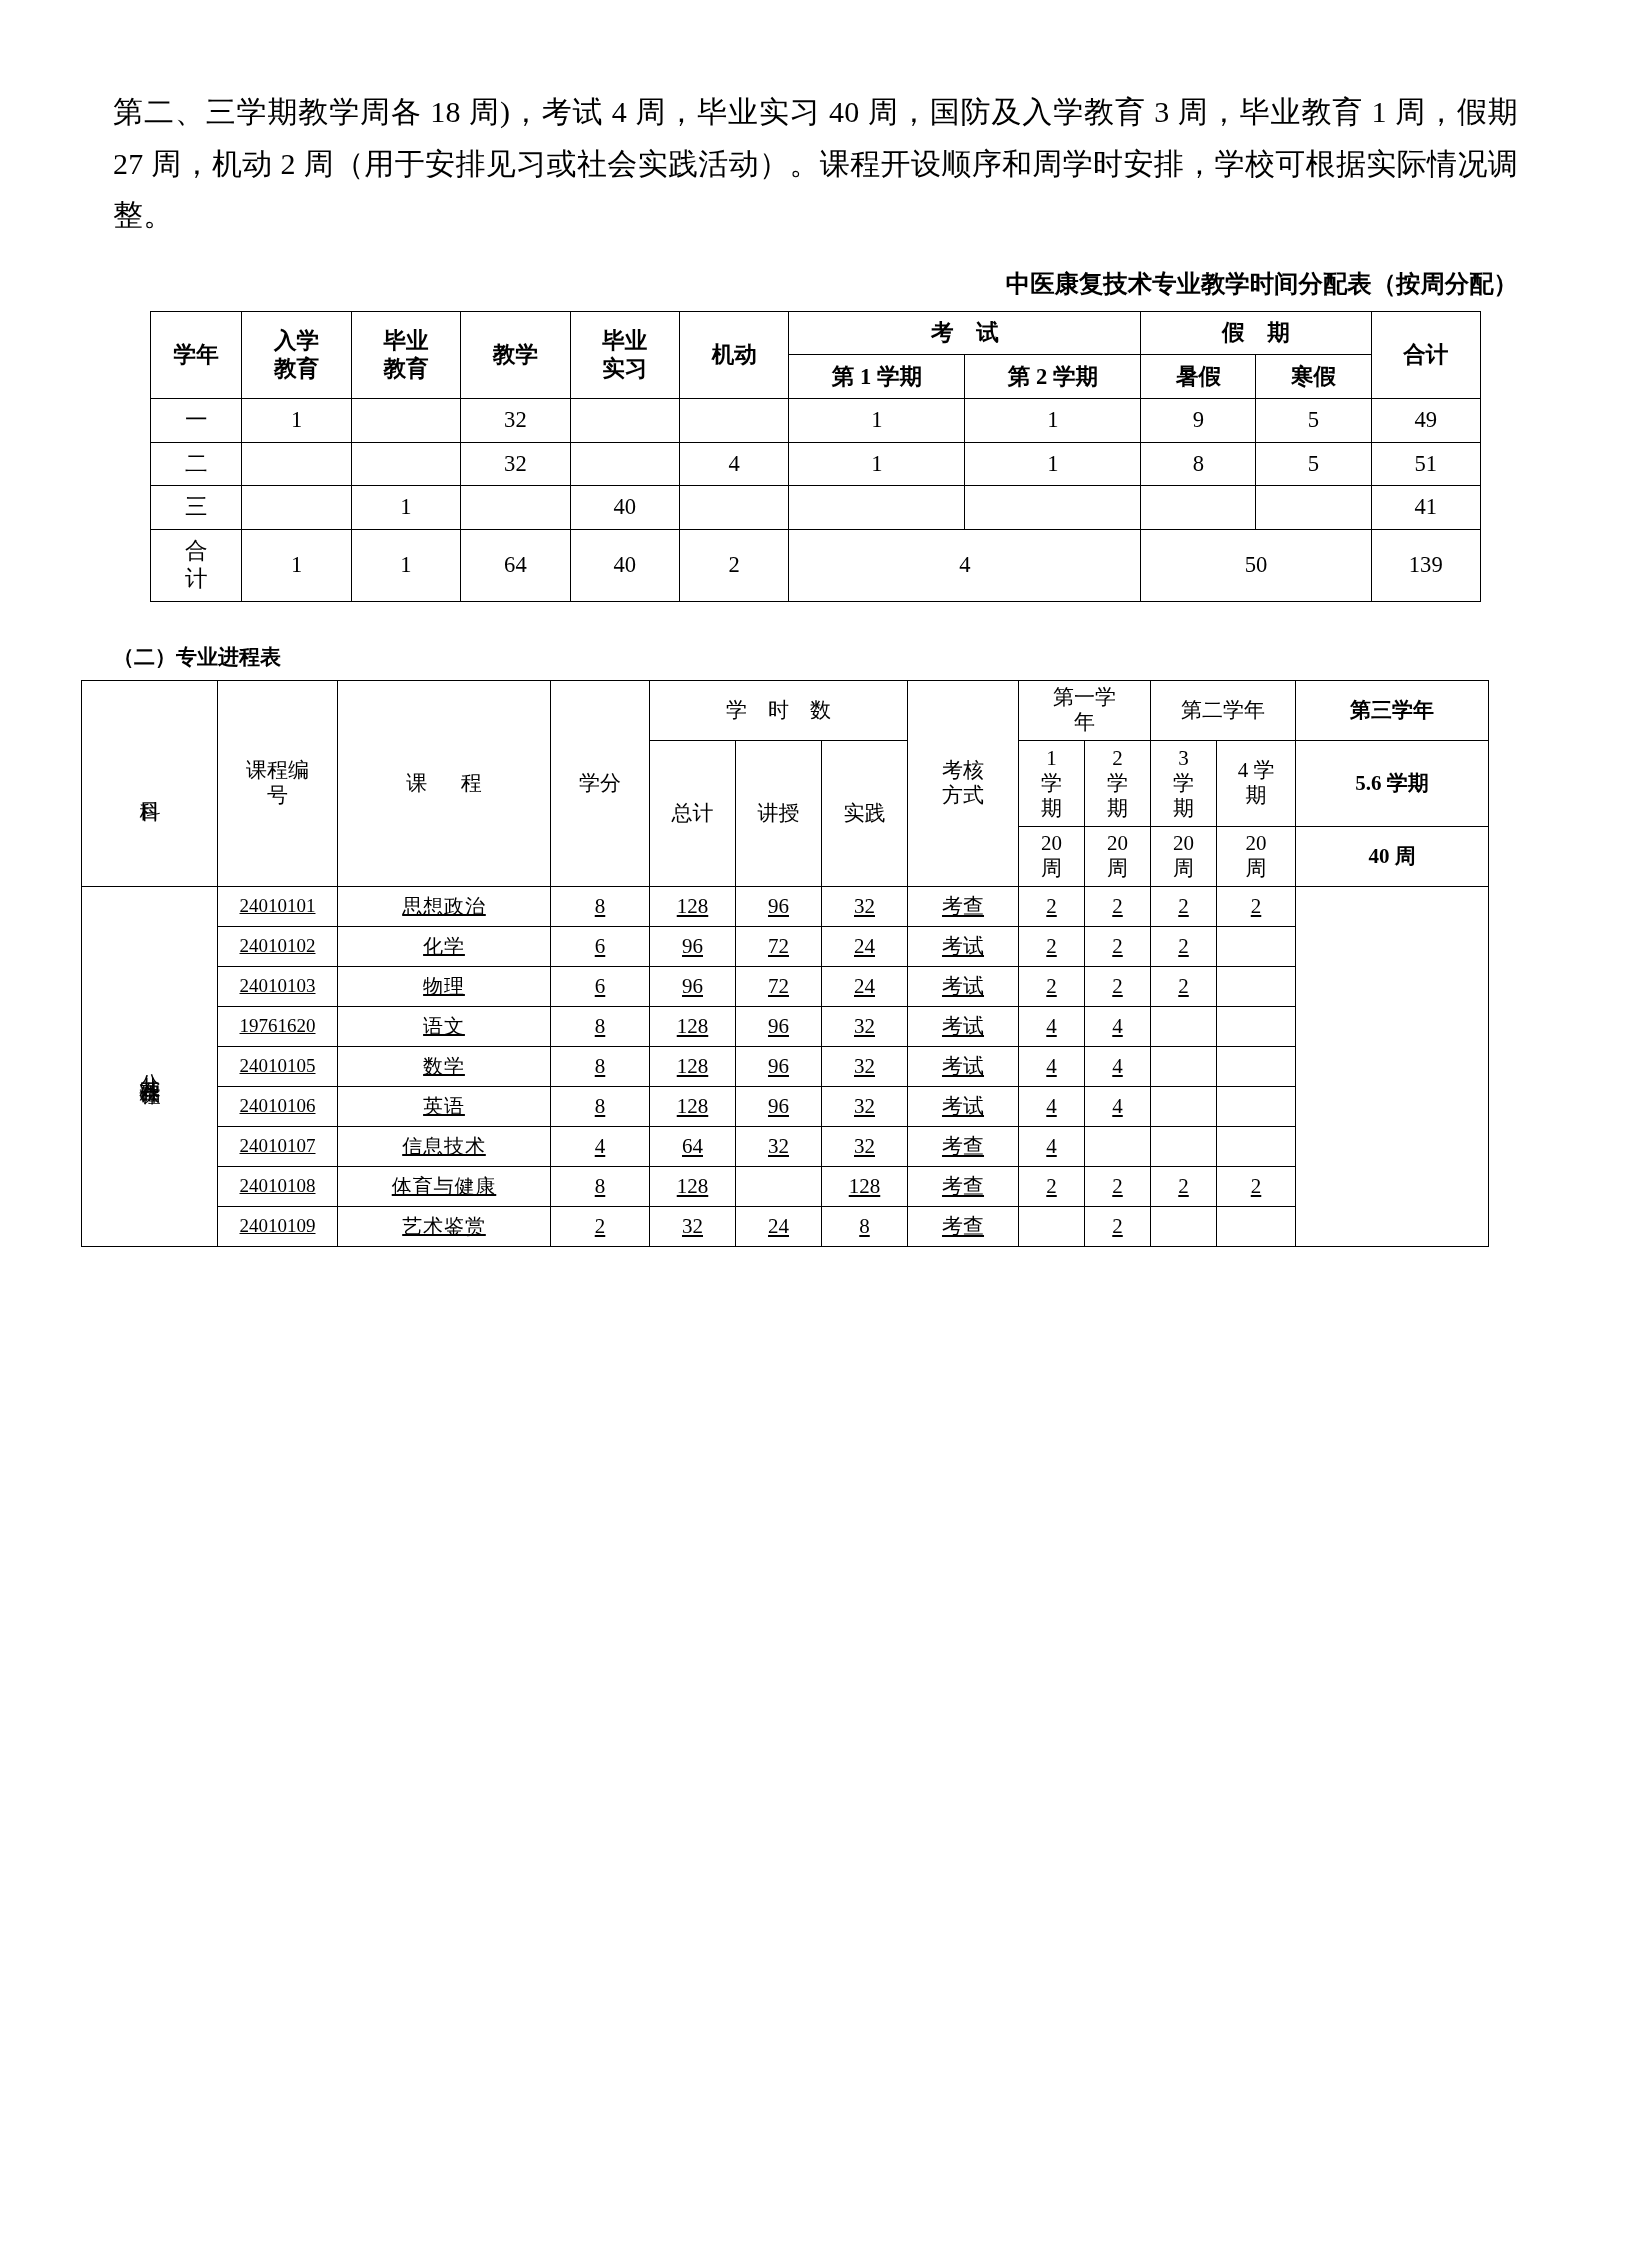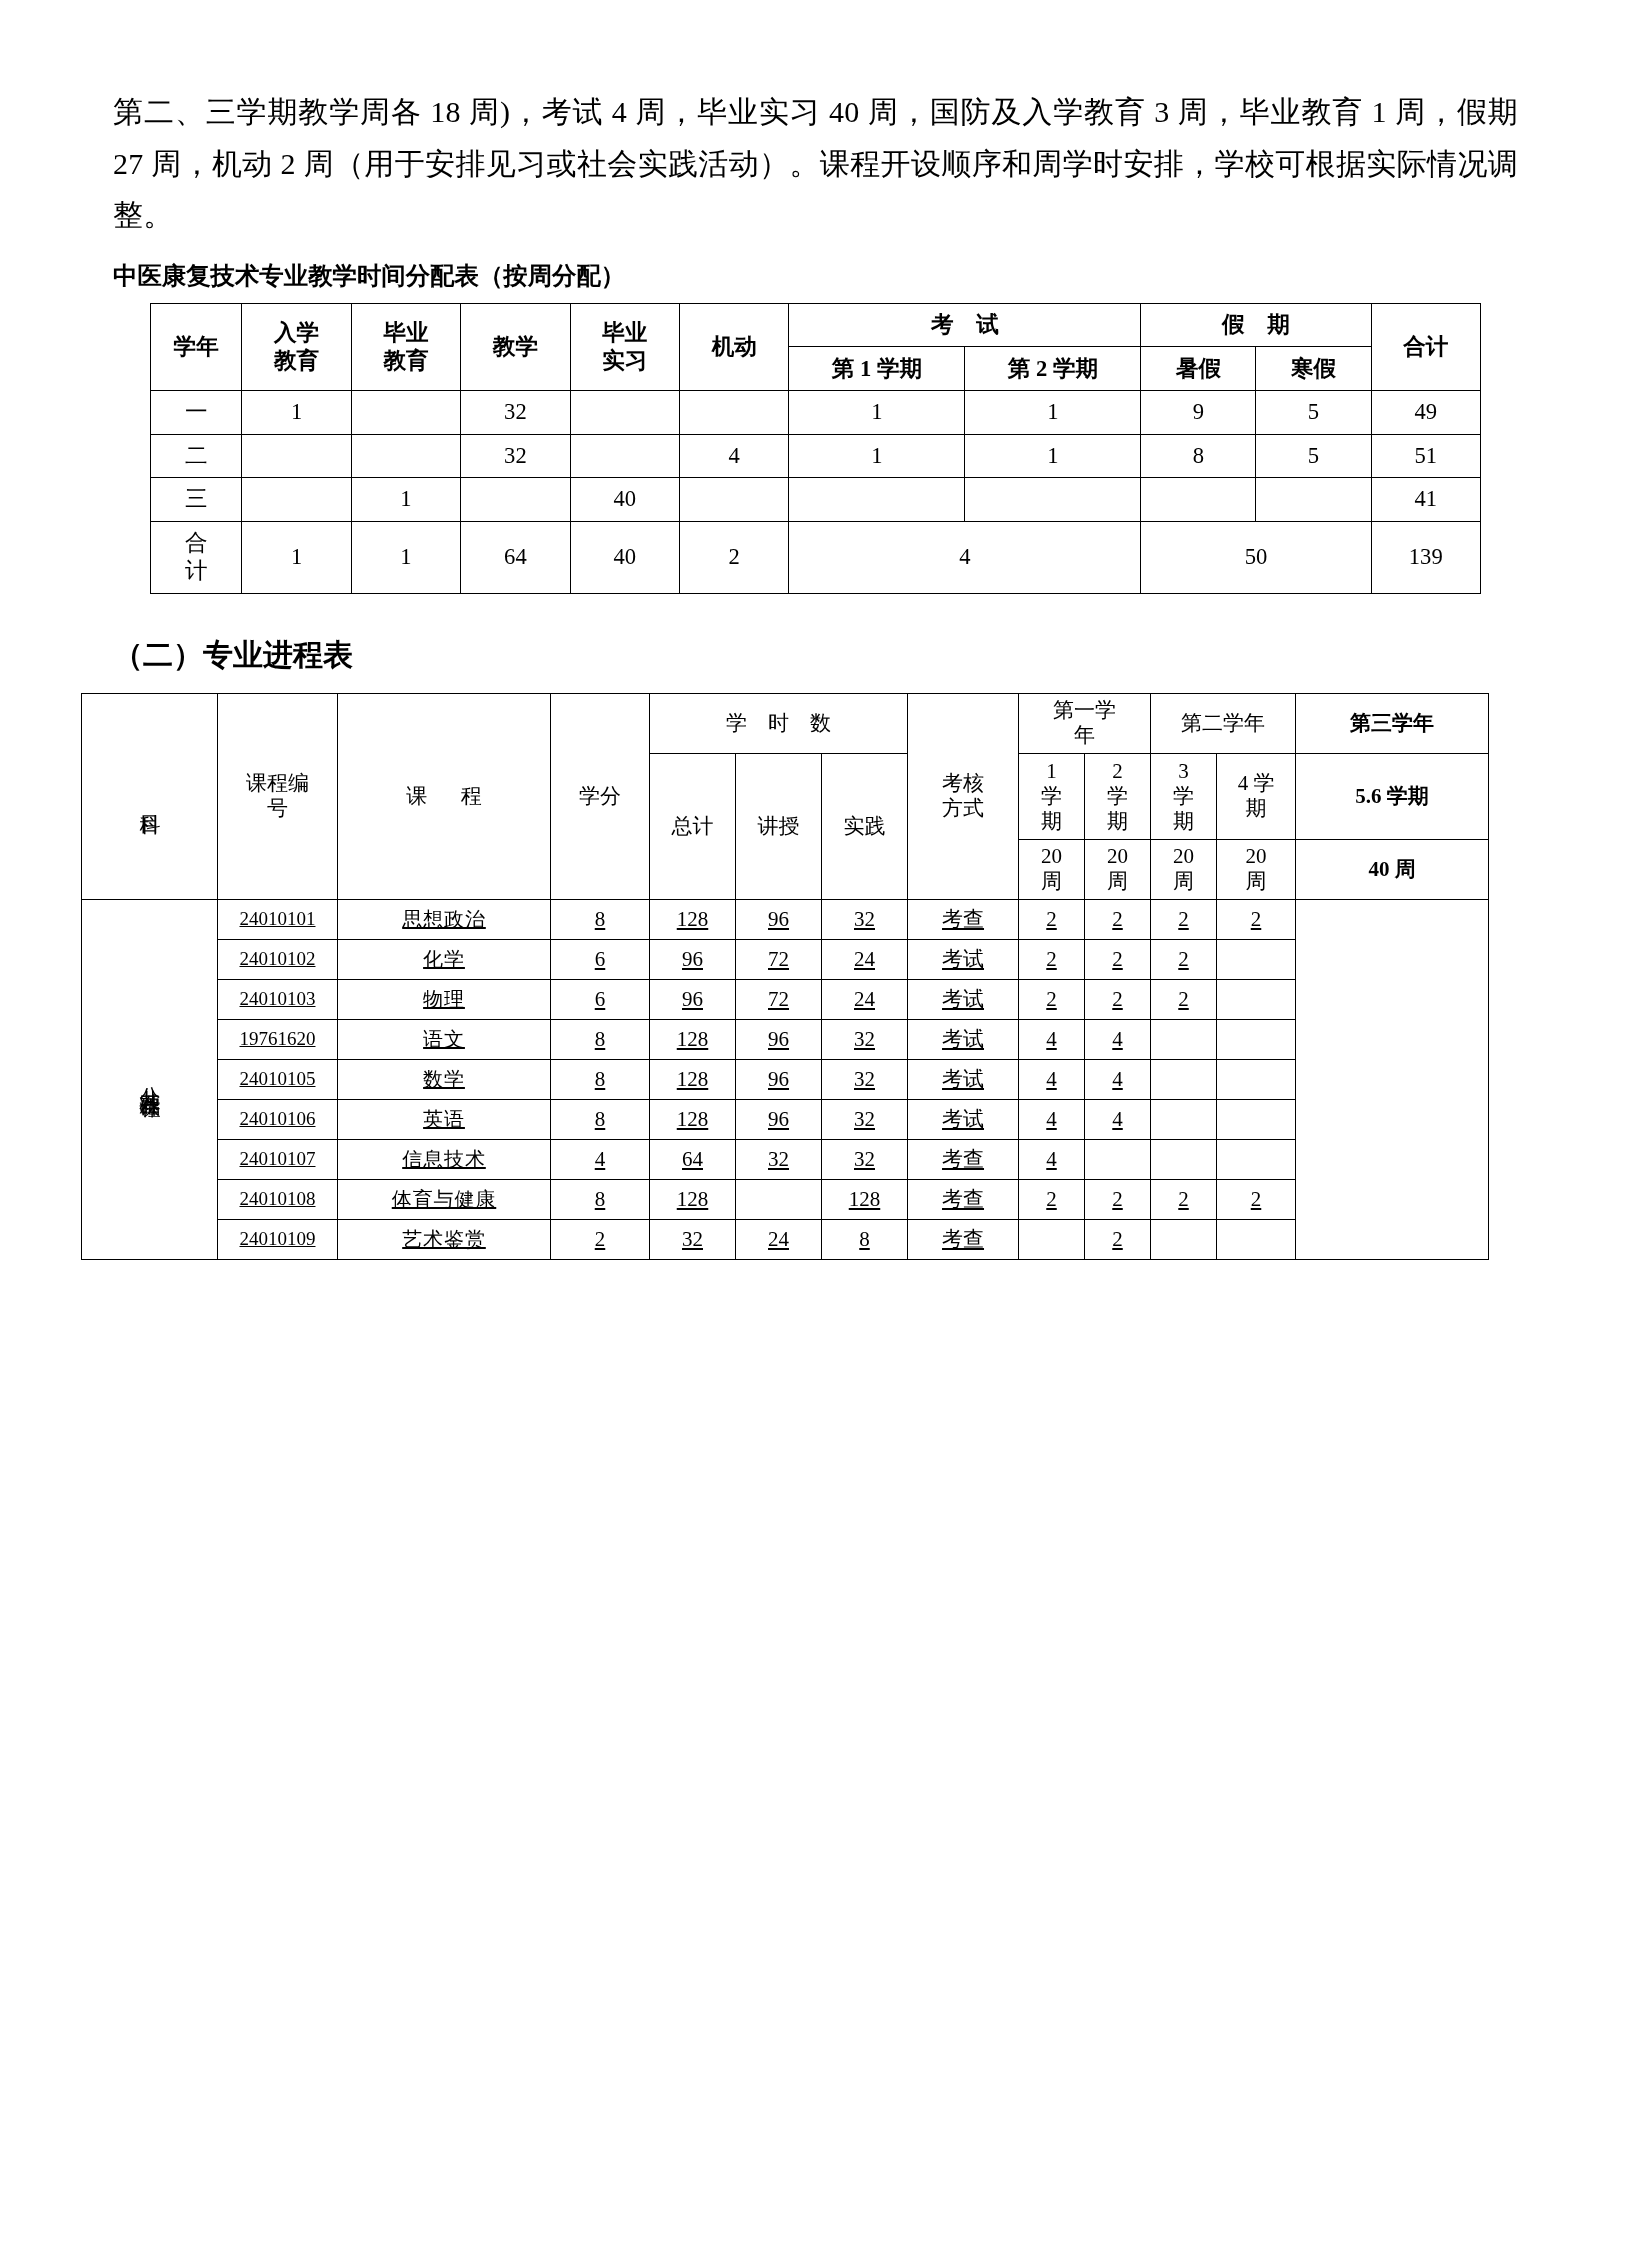--- a/index.html
+++ b/index.html
@@ -20,24 +20,24 @@
   
   .intro {
     font-size: 30px;
     line-height: 1.72;
     text-align: justify;
     letter-spacing: 0.2px;
     margin: 0 0 18px 0;
   }
   
   .tbl1-title {
-    text-align: left;
+    text-align: right;
     font-size: 24.4px;
     font-weight: bold;
-    margin: 19px 0 11px 0;
+    margin: 27px 0 11px 0;
   }
   table.t1 {
     border-collapse: collapse;
     width: 1331px;
     margin: 0 auto;
     table-layout: fixed;
   }
   table.t1 td, table.t1 th {
     border: 1.4px solid #000;
     text-align: center;
@@ -45,23 +45,23 @@
     font-size: 22.6px;
     font-weight: normal;
     padding: 7.2px 1.8px;
     line-height: 1.25;
   }
   table.t1 .hd { font-weight: bold; }
   table.t1 .tall { height: 43px; }
   .vstack { line-height: 1.12; }
   
   .sec-label {
-    font-size: 30px;
+    font-size: 21px;
     font-weight: bold;
-    margin: 41px 0 17px 0;
+    margin: 41px 0 9px 0;
   }
   
   table.t2 {
     border-collapse: collapse;
     width: 1405px;
     margin: 0 0 0 -32px;
     table-layout: fixed;
   }
   table.t2 td, table.t2 th {
     border: 1.4px solid #000;

